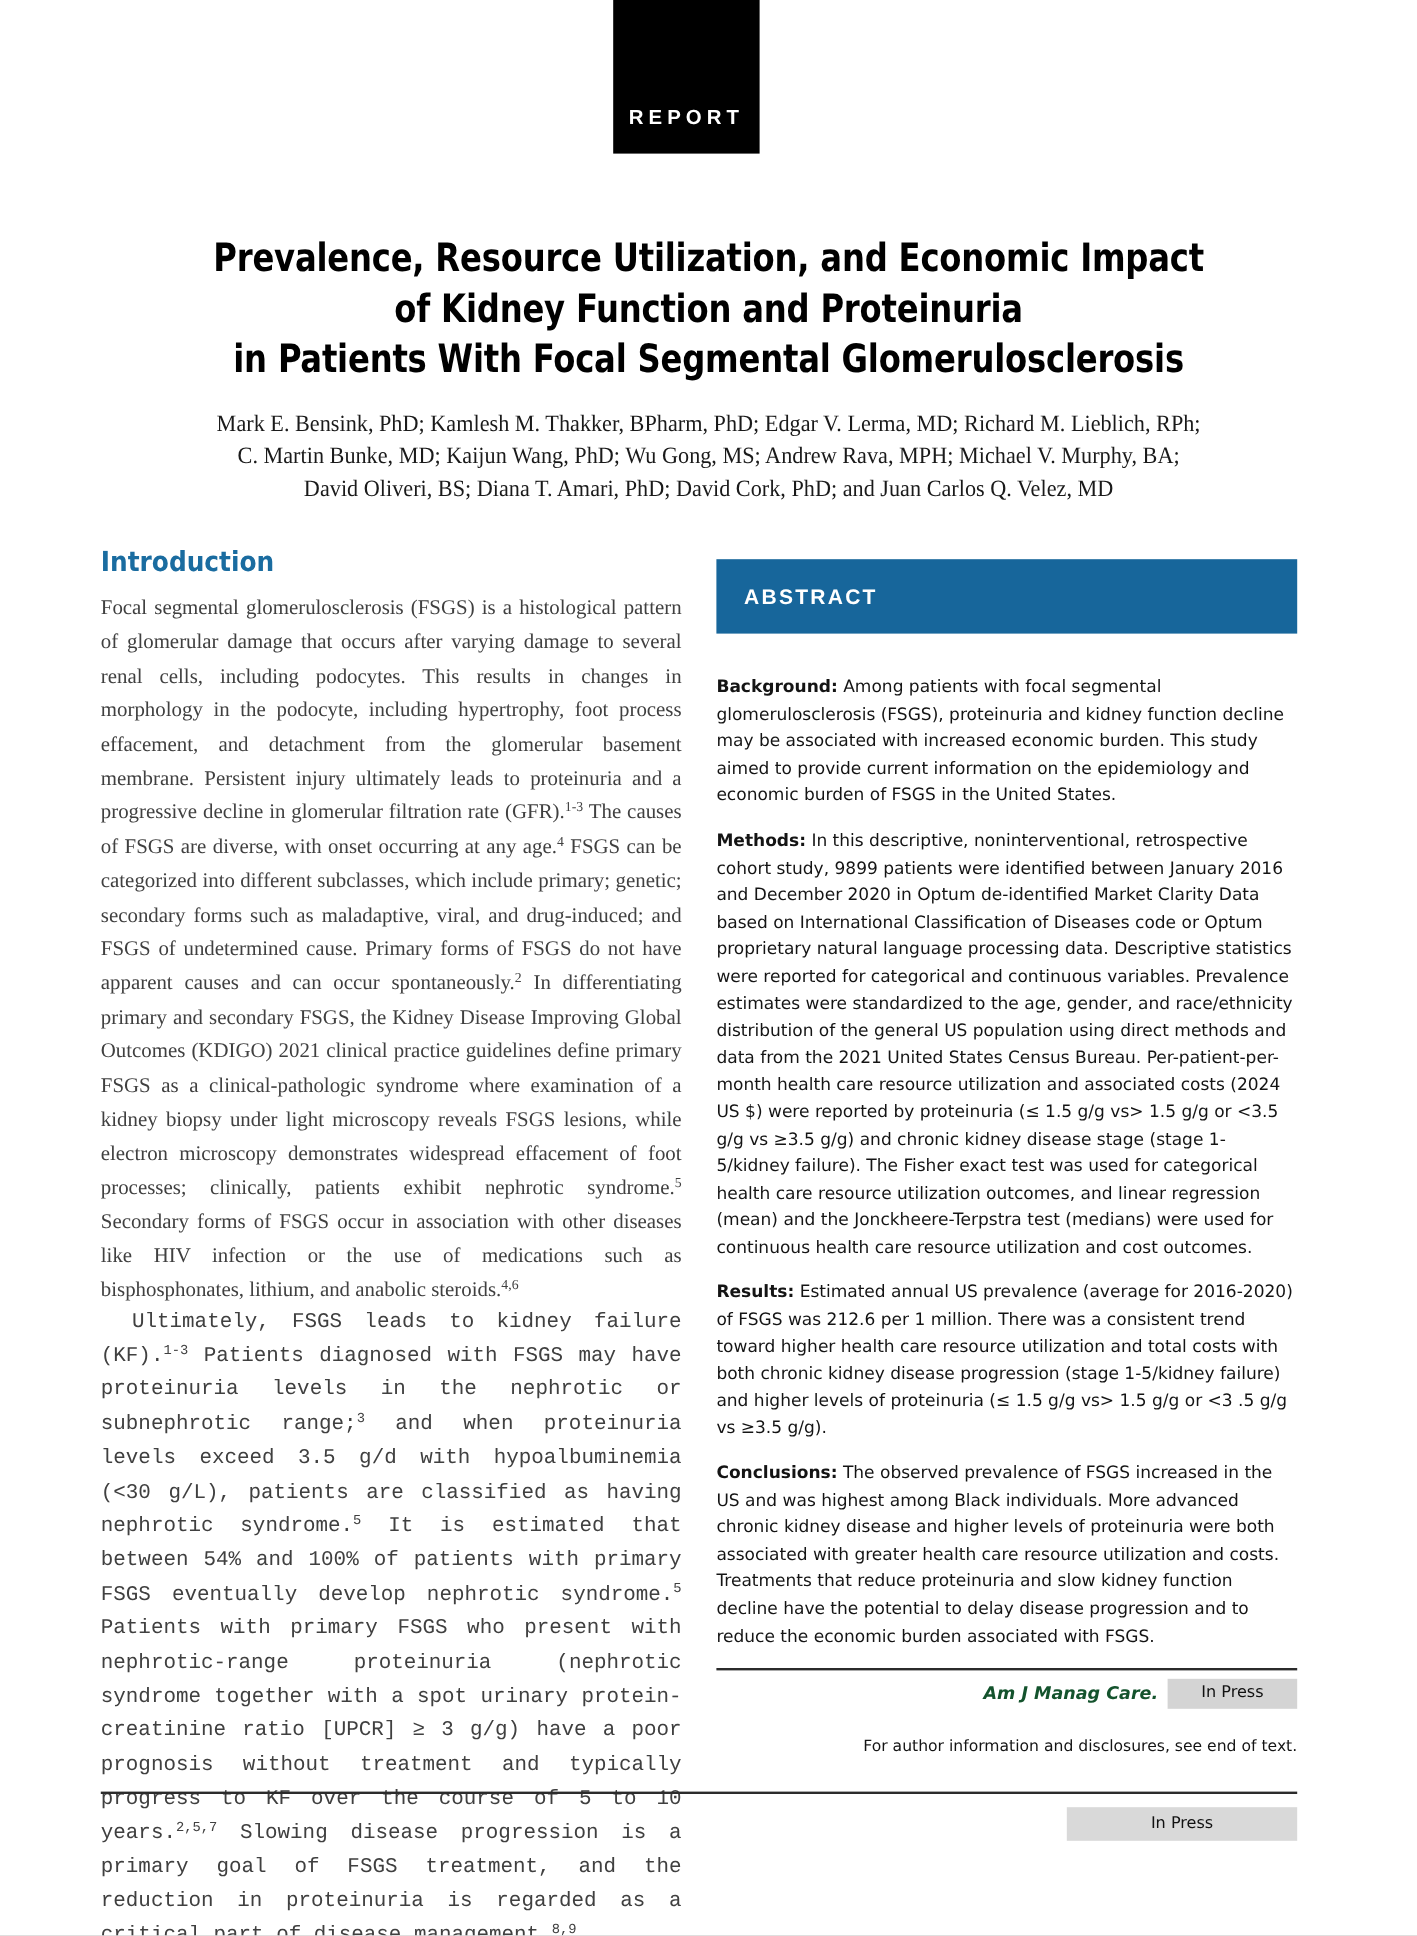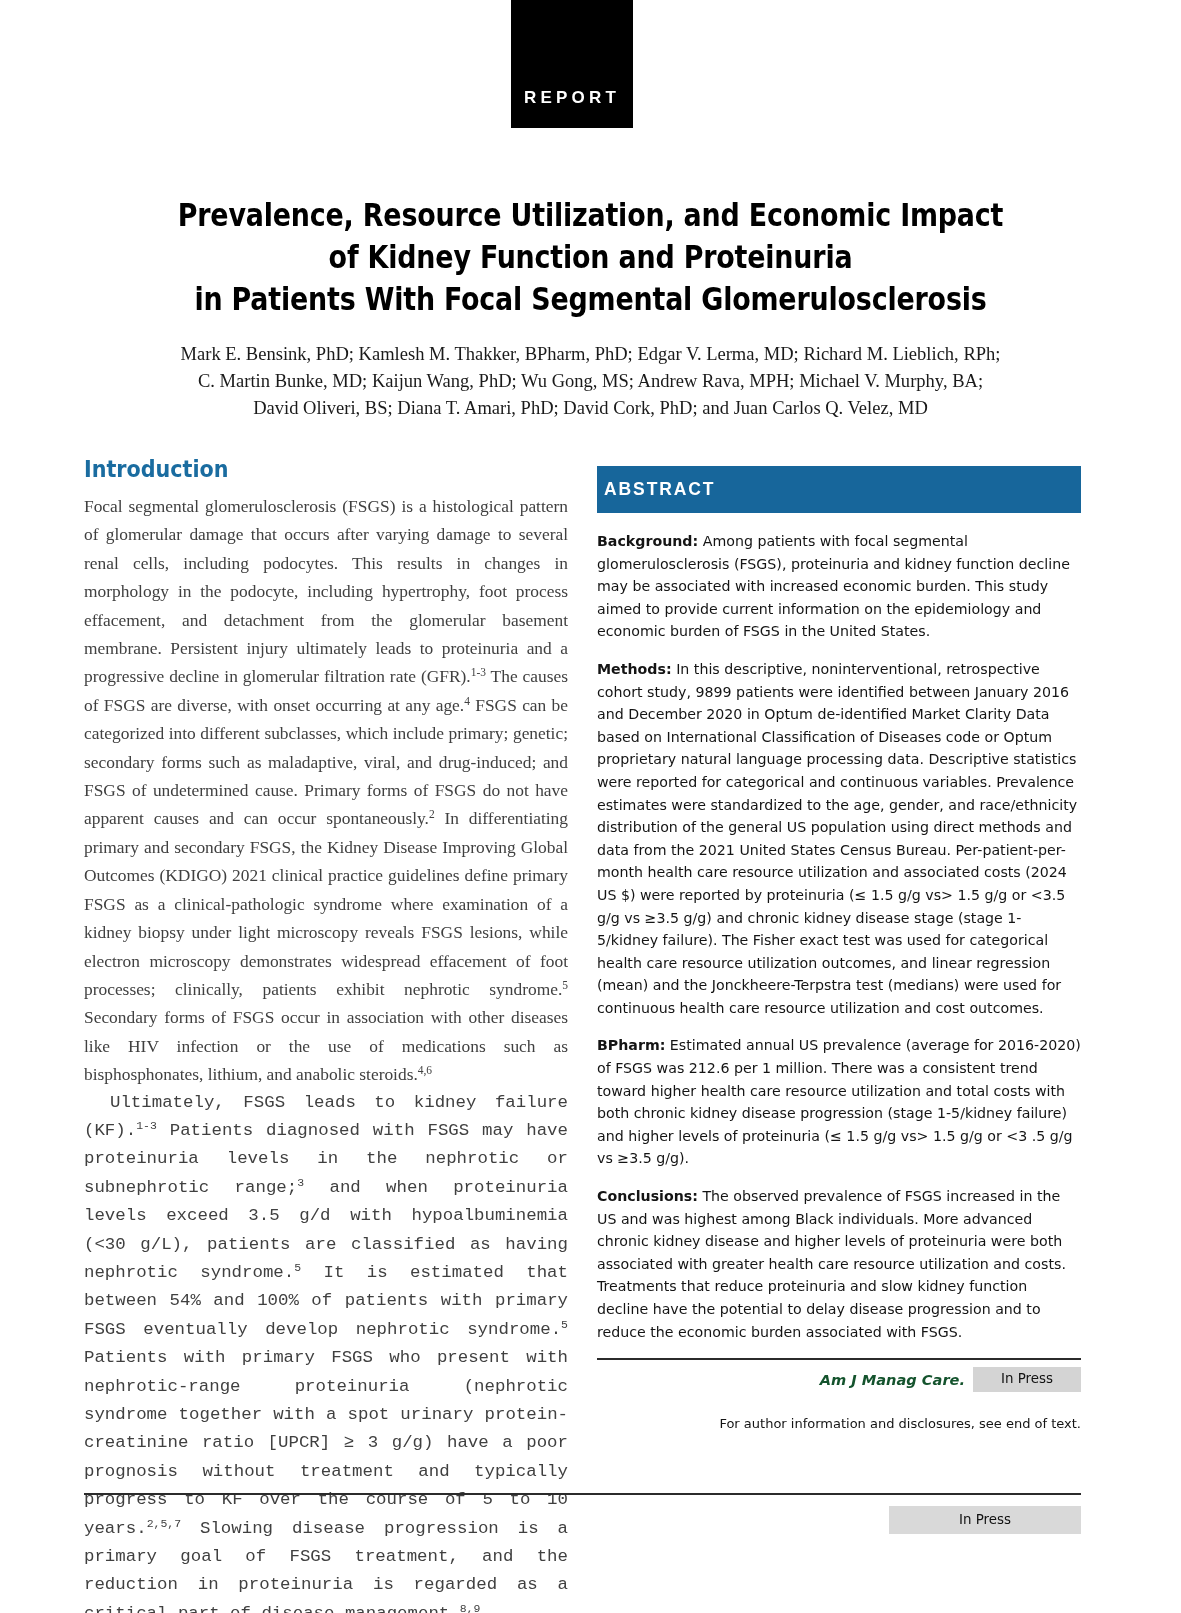--- a/index.html
+++ b/index.html
@@ -113,35 +113,35 @@
   sup {
     font-size: 0.66em;
     line-height: 0;
     vertical-align: 0.52em;
   }
 
   
   .abstract-bar {
     background: #1а6ca0;
     background: #17669b;
-    height: 47px;
+    height: 62px;
     display: flex;
     align-items: center;
-    padding-left: 7px;
+    padding-left: 23px;
     box-sizing: border-box;
   }
   .abstract-bar span {
     font-family: "Liberation Sans", sans-serif;
     font-weight: bold;
     font-size: 17.5px;
     letter-spacing: 1.9px;
     color: #ffffff;
   }
   .abstract-body {
-    padding-top: 17px;
+    padding-top: 34px;
   }
   .abs-p {
     font-family: "DejaVu Sans", "Liberation Sans", sans-serif;
     font-size: 14.2px;
     line-height: 22.6px;
     color: #141414;
     margin: 0 0 15px 0;
     text-align: left;
   }
   .abs-p b {
@@ -257,21 +257,21 @@
       <span>ABSTRACT</span>
     </div>
     <div class="abstract-body">
       <p class="abs-p">
         <b>Background:</b><span> Among patients with focal segmental glomerulosclerosis (FSGS), proteinuria and kidney function decline may be associated with increased economic burden. This study aimed to provide current information on the epidemiology and economic burden of FSGS in the United States.</span>
       </p>
       <p class="abs-p">
         <b>Methods:</b><span> In this descriptive, noninterventional, retrospective cohort study, 9899 patients were identified between January 2016 and December 2020 in Optum de-identified Market Clarity Data based on International Classification of Diseases code or Optum proprietary natural language processing data. Descriptive statistics were reported for categorical and continuous variables. Prevalence estimates were standardized to the age, gender, and race/ethnicity distribution of the general US population using direct methods and data from the 2021 United States Census Bureau. Per-patient-per-month health care resource utilization and associated costs (2024 US $) were reported by proteinuria (≤ 1.5 g/g vs&gt; 1.5 g/g or &lt;3.5 g/g vs ≥3.5 g/g) and chronic kidney disease stage (stage 1-5/kidney failure). The Fisher exact test was used for categorical health care resource utilization outcomes, and linear regression (mean) and the Jonckheere-Terpstra test (medians) were used for continuous health care resource utilization and cost outcomes.</span>
       </p>
       <p class="abs-p">
-        <b>BPharm:</b><span> Estimated annual US prevalence (average for 2016-2020) of FSGS was 212.6 per 1 million. There was a consistent trend toward higher health care resource utilization and total costs with both chronic kidney disease progression (stage 1-5/kidney failure) and higher levels of proteinuria (≤ 1.5 g/g vs&gt; 1.5 g/g or &lt;3 .5 g/g vs ≥3.5 g/g).</span>
+        <b>Results:</b><span> Estimated annual US prevalence (average for 2016-2020) of FSGS was 212.6 per 1 million. There was a consistent trend toward higher health care resource utilization and total costs with both chronic kidney disease progression (stage 1-5/kidney failure) and higher levels of proteinuria (≤ 1.5 g/g vs&gt; 1.5 g/g or &lt;3 .5 g/g vs ≥3.5 g/g).</span>
       </p>
       <p class="abs-p">
         <b>Conclusions:</b><span> The observed prevalence of FSGS increased in the US and was highest among Black individuals. More advanced chronic kidney disease and higher levels of proteinuria were both associated with greater health care resource utilization and costs. Treatments that reduce proteinuria and slow kidney function decline have the potential to delay disease progression and to reduce the economic burden associated with FSGS.</span>
       </p>
 
       <div class="cite-rule"></div>
       <div class="cite-row">
         <span class="cite-journal">Am J Manag Care.</span>
         <span class="inpress-box">In Press</span>
       </div>

